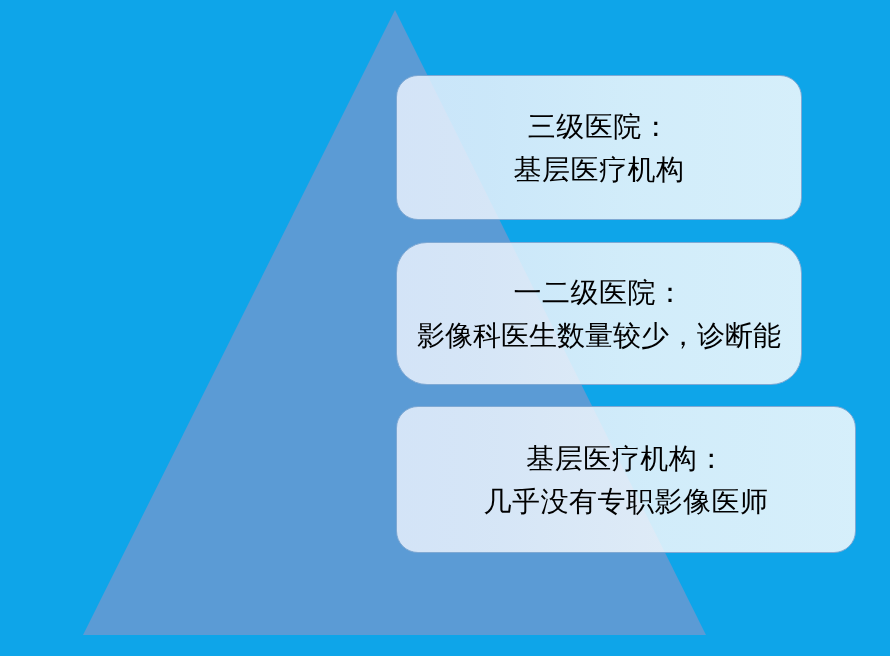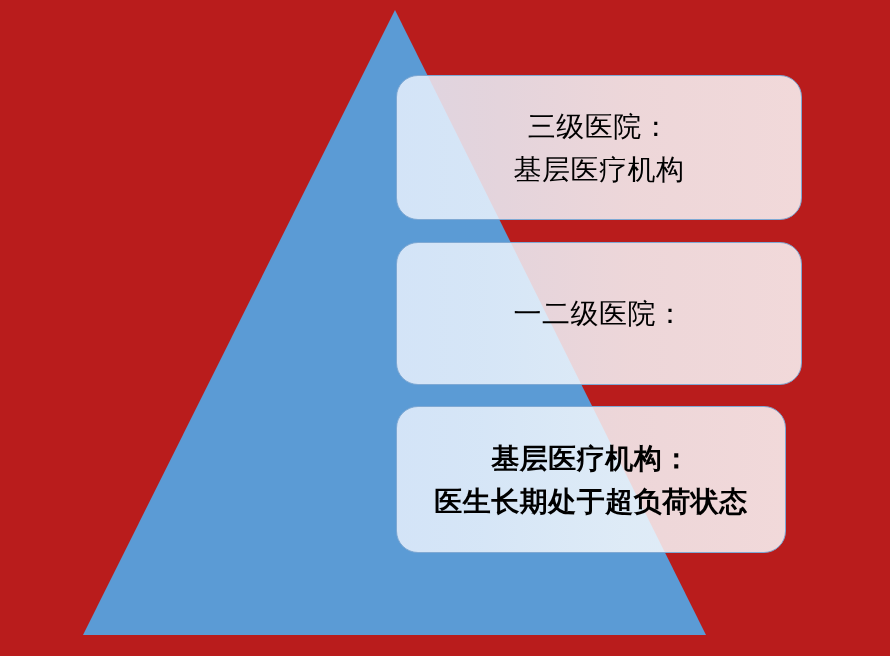--- a/index.html
+++ b/index.html
@@ -8,21 +8,21 @@
     background: #ffffff;
   }
   body {
     font-family: "Liberation Sans", "DejaVu Sans", sans-serif;
   }
 
   #stage {
     position: relative;
     width: 890px;
     height: 656px;
-    background: #b91c1c;
+    background: #0ea5e9;
     overflow: hidden;
   }
 
   
   #pyramid-layer {
     position: absolute;
     left: 0;
     top: 0;
     width: 890px;
     height: 656px;
@@ -66,27 +66,27 @@
     left: 396px;
     top: 75px;
     width: 406px;
     height: 145px;
   }
   #callout-secondary {
     left: 396px;
     top: 242px;
     width: 406px;
     height: 143px;
+    border-radius: 31px;
   }
   #callout-primary {
     left: 396px;
     top: 406px;
-    width: 390px;
+    width: 460px;
     height: 147px;
-    font-weight: bold;
   }
 
   
   .line-wide {
     letter-spacing: 0px;
   }
 </style>
 </head>
 <body>
 
@@ -98,20 +98,21 @@
     </svg>
   </div>
 
   <div class="callout" id="callout-tertiary">
     <span class="callout-line">三级医院：</span>
     <span class="callout-line">基层医疗机构</span>
   </div>
 
   <div class="callout" id="callout-secondary">
     <span class="callout-line">一二级医院：</span>
+    <span class="callout-line line-wide">影像科医生数量较少，诊断能</span>
   </div>
 
   <div class="callout" id="callout-primary">
     <span class="callout-line">基层医疗机构：</span>
-    <span class="callout-line">医生长期处于超负荷状态</span>
+    <span class="callout-line">几乎没有专职影像医师</span>
   </div>
 
 </div>
 
 </body></html>

